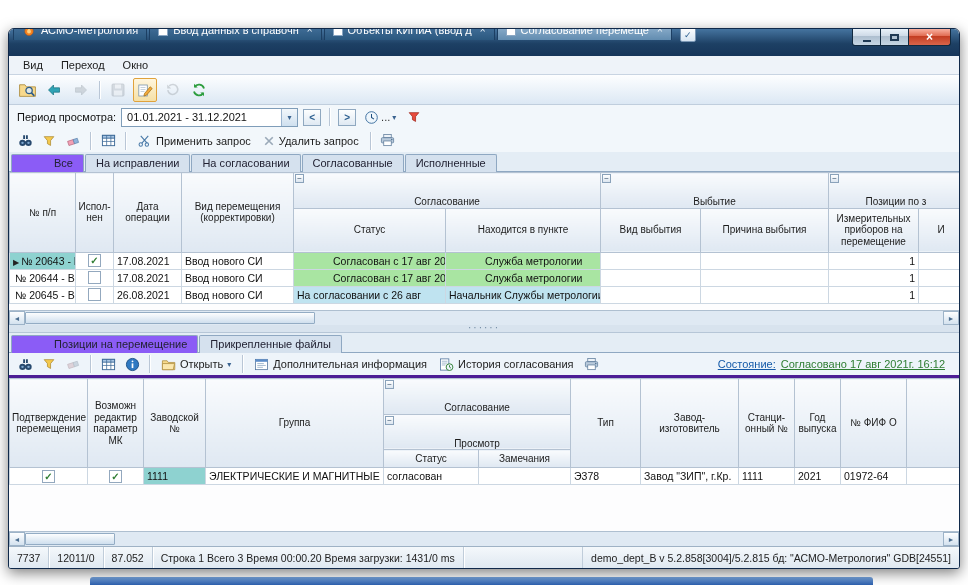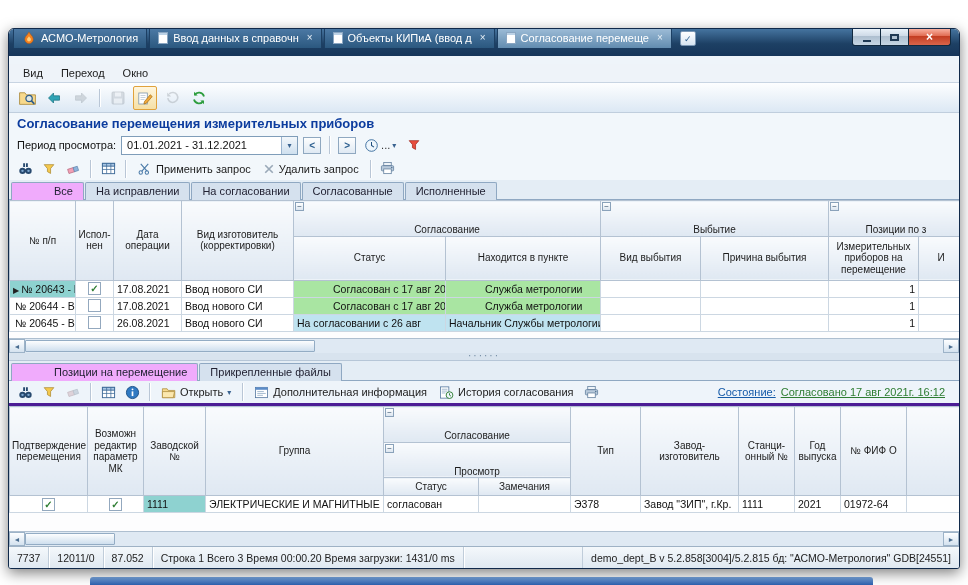--- a/index.html
+++ b/index.html
@@ -26,21 +26,21 @@
     box-shadow: 0 4px 14px rgba(0,0,0,.5), inset 0 0 0 1px rgba(255,255,255,.25);
     display: flex; flex-direction: column;
     overflow: hidden;
   }
   
   .titlebar {
     height: 27px; flex: 0 0 27px;
     background: linear-gradient(#45749f 0%, #1d4064 55%, #16355a 100%);
     border-radius: 5px 5px 0 0;
     display: flex; align-items: flex-end;
-    padding: 0 0 8px 4px; position: relative;
+    padding: 0 0 16px 4px; position: relative;
   }
   .tb-tab {
     height: 22px; display: flex; align-items: center; gap: 5px;
     padding: 0 8px; margin-right: 2px;
     color: #fff; font-size: 11px; white-space: nowrap;
     border: 1px solid #1c3f63; border-bottom: none;
     border-radius: 4px 4px 0 0;
     background: linear-gradient(#4f7ca8, #2b587f);
     max-width: 185px; overflow: hidden; cursor: default;
   }
@@ -72,21 +72,21 @@
     background: linear-gradient(#f8b0a0 0%, #e06a50 45%, #c33d22 46%, #d8654b 100%);
     color: #fff; font-size: 12px; font-weight: bold;
   }
   .glyph-min { display: block; width: 8px; height: 2px; background: #203a54; margin-top: 8px; }
   .glyph-max { display: block; width: 9px; height: 7px; border: 2px solid #203a54; }
   
   .menubar {
     height: 19px; flex: 0 0 19px;
     background: #eef3f9; border-bottom: 1px solid #c8d4e2;
     display: flex; align-items: center; padding: 0 6px; gap: 2px;
-    font-size: 11px; color: #1c1c1c; margin-top: 8px;
+    font-size: 11px; color: #1c1c1c;
   }
   .menu-item { padding: 1px 8px; }
   .toolbar {
     height: 30px; flex: 0 0 30px;
     background: linear-gradient(#fdfeff, #dce8f4);
     border-bottom: 1px solid #c0cedd;
     display: flex; align-items: center; padding: 0 6px; gap: 3px;
   }
   .tbtn {
     width: 24px; height: 24px; display: flex; align-items: center; justify-content: center;
@@ -136,21 +136,21 @@
   .filter-tabs, .detail-tabs {
     height: 20px; flex: 0 0 20px;
     display: flex; align-items: flex-end; padding: 0 2px;
     border-bottom: 1px solid #8fa8c2; background: #e4edf5;
   }
   .ftab {
     padding: 2px 10px 3px; margin-right: 1px; font-size: 11px; white-space: nowrap;
     border: 1px solid #8fa8c2; border-bottom: none; border-radius: 2px 2px 0 0;
     background: #d5e1ee; color: #223; position: relative; top: 1px;
   }
-  .ftab.active { background: #f0abfc; z-index: 2; padding-left: 42px; }
+  .ftab.active { background: #8b5cf6; z-index: 2; padding-left: 42px; }
   
   .grid-pane { background: #fdfdfe; overflow: hidden; position: relative; }
   .grid-pane.main { height: 138px; flex: 0 0 138px; }
   .grid-pane.detail { flex: 1; }
   table.grid { border-collapse: collapse; table-layout: fixed; }
   .grid th {
     background: linear-gradient(#f9fbfd, #dfe8f2);
     border: 1px solid #b4c2d2; font-weight: normal; font-size: 10px; color: #1c1c1c;
     text-align: center; vertical-align: middle; padding: 0 2px;
     white-space: pre-line; line-height: 1.15; position: relative; overflow: hidden;
@@ -310,21 +310,20 @@
           <path d="M13 6.5A5.2 5.2 0 0 0 3.6 5" fill="none" stroke="#2e9e3f" stroke-width="1.8"></path>
           <path d="M3 1.8v3.7h3.7z" fill="#2e9e3f"></path>
           <path d="M3 9.5A5.2 5.2 0 0 0 12.4 11" fill="none" stroke="#2e9e3f" stroke-width="1.8"></path>
           <path d="M13 14.2v-3.7H9.3z" fill="#2e9e3f"></path>
         </svg>
     </div>
   </div>
 
   <div class="content">
 
-    <div class="page-title">Согласование перемещения измерительных приборов</div>
 
     <div class="period-row">
       <span>Период просмотра:</span>
       <div class="combo" style="width:177px">
         <span>01.01.2021 - 31.12.2021</span>
         <span class="combo-caret" style="margin-left:auto">▾</span>
       </div>
       <div class="small-btn">&lt;</div>
       <div class="sep"></div>
       <div class="small-btn">&gt;</div>
@@ -423,21 +422,21 @@
           <col style="width:90px">
             <col style="width:45px">
         </colgroup>
         <thead>
           <tr class="h1">
             <th rowspan="2">№ п/п</th>
             <th rowspan="2">Испол-
 нен</th>
             <th rowspan="2">Дата
 операции</th>
-            <th rowspan="2">Вид изготовитель
+            <th rowspan="2">Вид перемещения
 (корректировки)</th>
             <th colspan="2" class="grp">
               <span class="grpbox">−</span>
               <span>Согласование</span>
             </th>
             <th colspan="2" class="grp">
               <span class="grpbox">−</span>
               <span>Выбытие</span>
             </th>
             <th colspan="2" class="grp">

